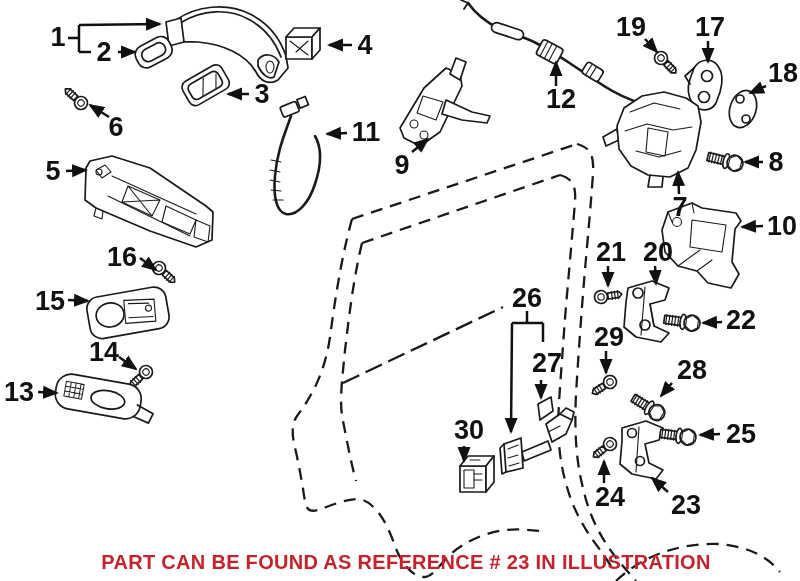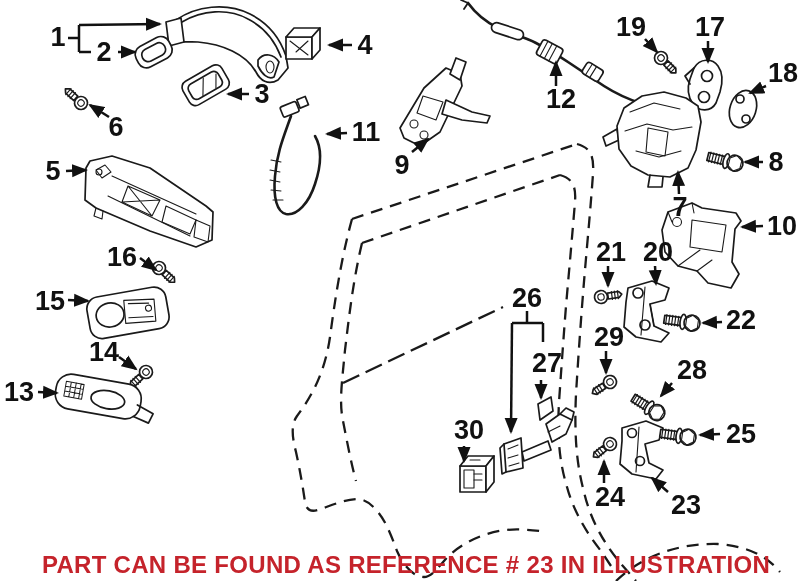--- a/index.html
+++ b/index.html
@@ -7,21 +7,21 @@
          font-family:"Liberation Sans",sans-serif}
   .stage svg{position:absolute;left:0;top:0}
   .part{stroke:#1a1a1a;stroke-width:1.7;fill:#ffffff;stroke-linejoin:round;stroke-linecap:round}
   .thin{stroke-width:1.1}
   .outline path{stroke:#1a1a1a;stroke-width:2.3;fill:none;stroke-dasharray:12 8}
   .outline path.belt{stroke-dasharray:18 7}
   .co-line{stroke:#111111;stroke-width:2.5;stroke-linecap:butt}
   .co-num{font-family:"Liberation Sans",sans-serif;font-weight:bold;font-size:27px;
           fill:#111111;text-anchor:middle}
   .caption{position:absolute;left:12px;right:0;top:551px;text-align:center;white-space:nowrap;
-           font-family:"Liberation Sans",sans-serif;font-weight:bold;font-size:24px;
+           font-family:"Liberation Sans",sans-serif;font-weight:bold;font-size:20px;
            letter-spacing:.3px;color:#c5232b}
 </style>
 </head>
 <body>
 
 <div class="stage">
 <svg viewBox="0 0 800 581" width="800" height="581">
   <defs>
     <marker id="arrowhead" markerUnits="userSpaceOnUse" markerWidth="17" markerHeight="14" refX="14" refY="7" orient="auto">
       <path d="M0,0.5 L16,7 L0,13.5 Z" fill="#111111"></path>

